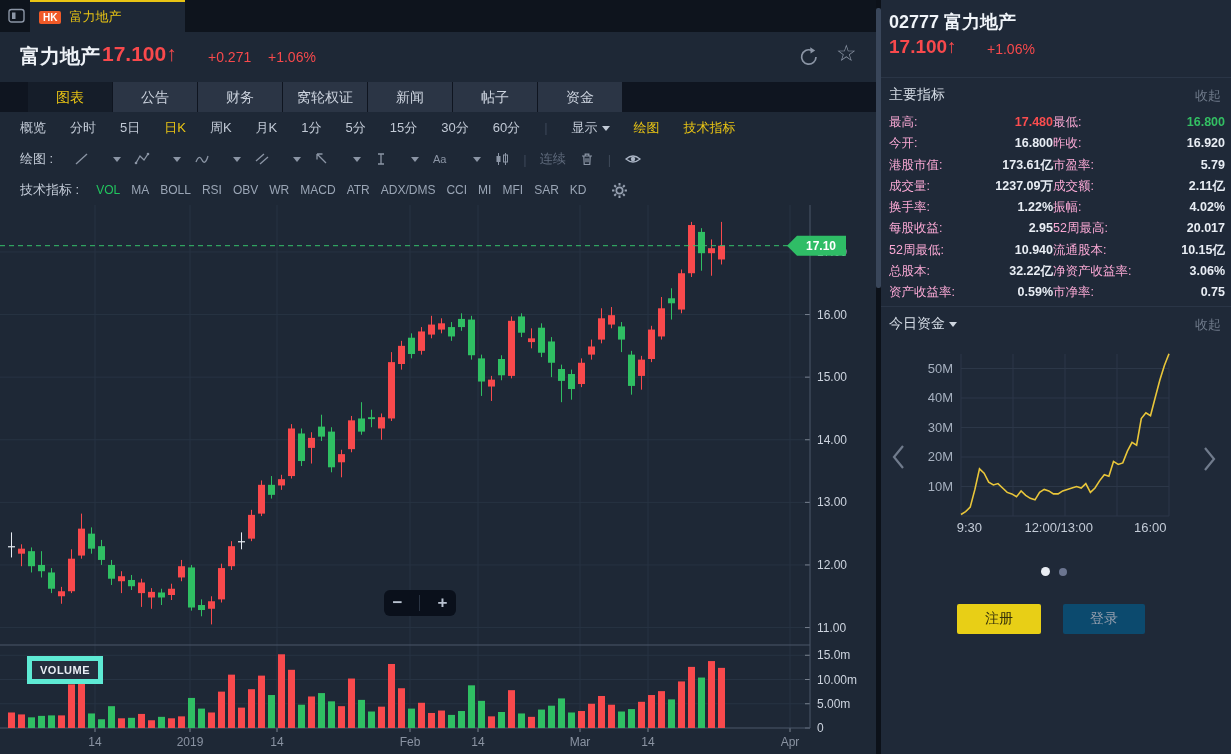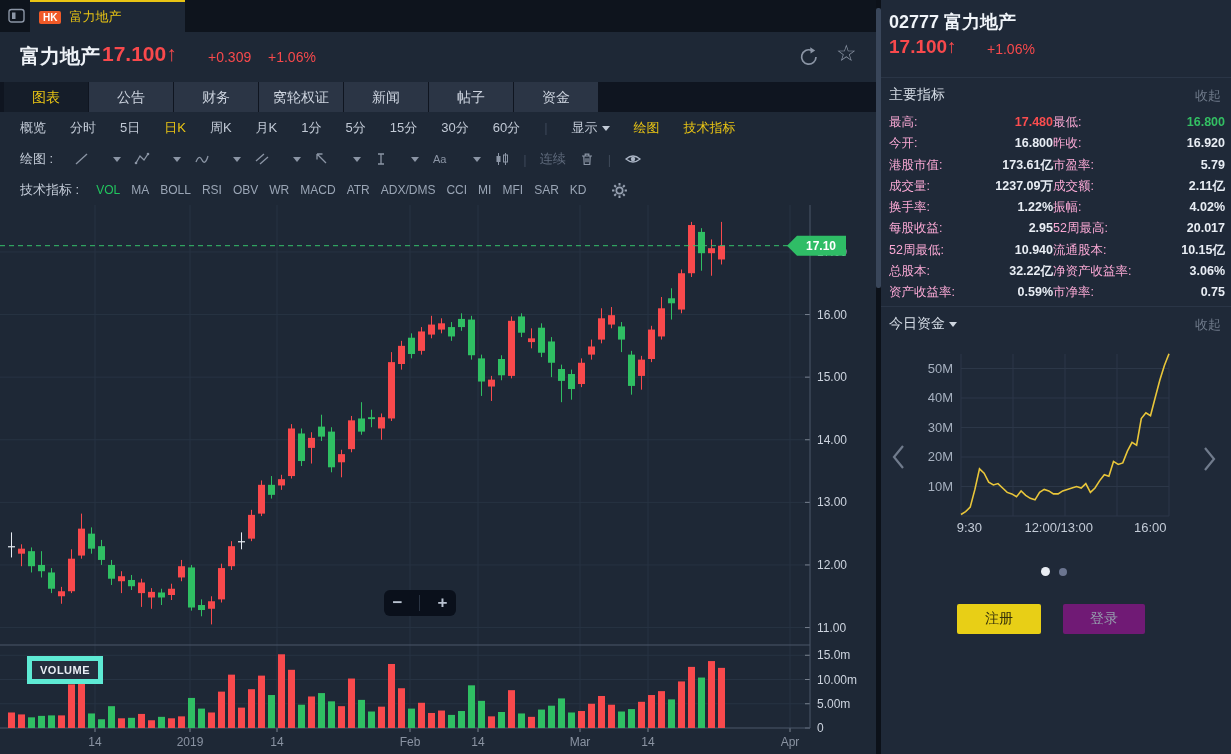--- a/index.html
+++ b/index.html
@@ -17,21 +17,21 @@
   
   .stock-header{position:absolute;left:0;top:32px;width:876px;height:50px;}
   .stock-name{position:absolute;left:20px;top:11px;font-size:20px;font-weight:bold;color:#eef2f7;}
   .stock-price{position:absolute;left:102px;top:10px;font-size:21px;font-weight:bold;color:#f8494c;}
   .stock-change{position:absolute;left:208px;top:17px;font-size:14px;color:#f8494c;}
   .stock-pct{position:absolute;left:268px;top:17px;font-size:14px;color:#f8494c;}
   .refresh{position:absolute;left:797px;top:13px;color:#8b95a5;cursor:pointer;}
   .star{position:absolute;left:836px;top:8px;font-size:23px;color:#8b95a5;cursor:pointer;}
 
   
-  .main-tabs{position:absolute;left:0;top:82px;width:876px;height:30px;background:#0f1520;display:flex;padding-left:4px;gap:1px;}
+  .main-tabs{position:absolute;left:0;top:82px;width:876px;height:30px;background:#0f1520;display:flex;padding-left:28px;gap:1px;}
   .main-tabs .tab{width:84px;height:30px;line-height:30px;text-align:center;background:#2b3545;color:#ccd3de;font-size:14px;cursor:pointer;}
   .main-tabs .tab.active{background:#151d29;color:#e9c414;}
 
   
   .period-bar{position:absolute;left:0;top:112px;width:876px;height:31px;display:flex;align-items:center;padding-left:20px;gap:24px;font-size:13px;color:#c2cad6;}
   .period-bar .item{cursor:pointer;white-space:nowrap;}
   .period-bar .item.active{color:#e9c414;}
   .vsep{color:#3c4858;}
   .caret{display:inline-block;width:0;height:0;border-left:4px solid transparent;border-right:4px solid transparent;border-top:5px solid currentColor;margin-left:4px;vertical-align:middle;}
   .yellow{color:#e9c414;}
@@ -86,21 +86,21 @@
   #fundchart .fylab{fill:#a6b0bf;font-size:13px;}
   #fundchart .fxlab{fill:#c3cbd7;font-size:13px;}
   .chev{position:absolute;cursor:pointer;}
   .chev-left{left:10px;top:443px;}
   .chev-right{left:320px;top:445px;}
   .dots{position:absolute;left:160px;top:567px;display:flex;gap:9px;align-items:center;}
   .dot{width:9px;height:9px;border-radius:50%;background:#e9edf3;cursor:pointer;}
   .dot.inactive{width:8px;height:8px;background:#6b7590;}
   .btn{position:absolute;top:604px;height:30px;border:none;border-radius:2px;font-size:14px;font-family:"Liberation Sans",sans-serif;cursor:pointer;}
   .register{left:76px;width:84px;background:#e8cf16;color:#35310b;}
-  .login{left:182px;width:82px;background:#701a75;color:#969fae;}
+  .login{left:182px;width:82px;background:#0c4a6e;color:#969fae;}
 </style>
 </head>
 <body>
 
 <div class="page">
 
   <div class="tab-strip">
     <span class="panel-toggle">
       <svg width="18" height="18">
           <rect x="1" y="2.5" width="15" height="12.5" rx="2.5" fill="none" stroke="currentColor" stroke-width="1.4"></rect>
@@ -109,21 +109,21 @@
     </span>
     <div class="stock-tab">
       <span class="hk-badge">HK</span>
       <span class="tab-title">富力地产</span>
     </div>
   </div>
 
   <div class="stock-header">
     <span class="stock-name">富力地产</span>
     <span class="stock-price"><span>17.100</span><span>↑</span></span>
-    <span class="stock-change">+0.309</span>
+    <span class="stock-change">+0.271</span>
     <span class="stock-pct">+1.06%</span>
     <span class="refresh">
       <svg width="24" height="24" viewBox="0 0 24 24">
           <path d="M19 12 A7.2 7.2 0 1 1 14.5 5.3" fill="none" stroke="currentColor" stroke-width="1.7"></path>
           <path d="M13.2 2.2 L18.2 5.4 L13.6 8.4 Z" fill="currentColor"></path>
         </svg>
     </span>
     <span class="star">☆</span>
   </div>
 

